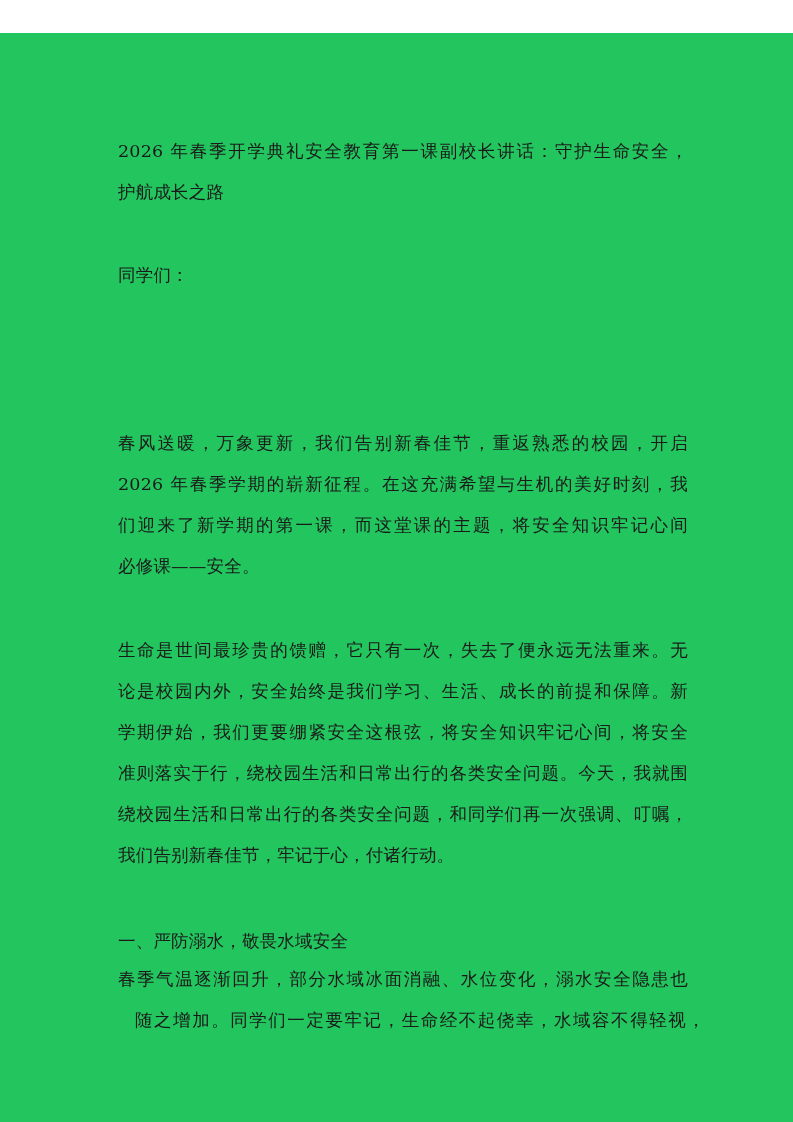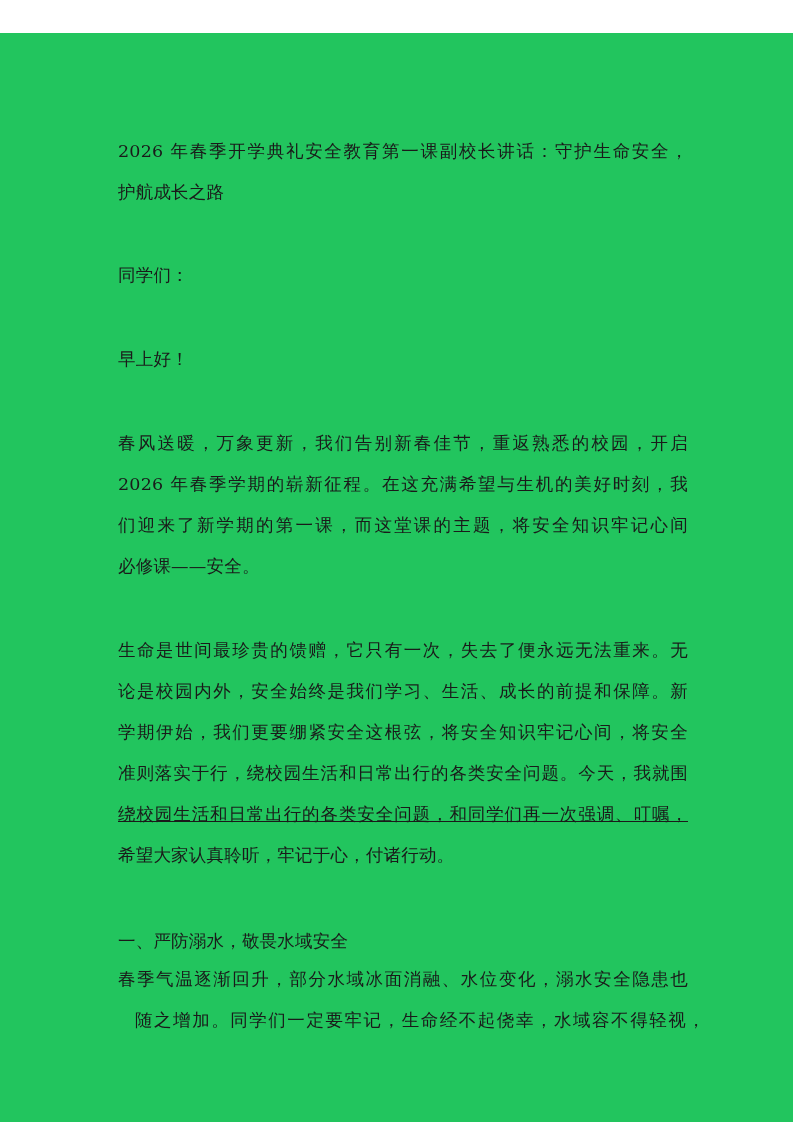--- a/index.html
+++ b/index.html
@@ -41,32 +41,31 @@
 </head>
 <body>
 
 <div class="page">
 
   <div class="line justify" style="top:106px;">2026 年春季开学典礼安全教育第一课副校长讲话：守护生命安全，</div>
   <div class="line" style="top:147px;">护航成长之路</div>
 
   <div class="line" style="top:230px;">同学们：</div>
 
-  <div class="line" style="top:314px;">早上好！</div>
 
   <div class="line justify" style="top:398px;">春风送暖，万象更新，我们告别新春佳节，重返熟悉的校园，开启</div>
   <div class="line justify" style="top:439px;">2026 年春季学期的崭新征程。在这充满希望与生机的美好时刻，我</div>
   <div class="line justify" style="top:480px;">们迎来了新学期的第一课，而这堂课的主题，将安全知识牢记心间</div>
   <div class="line" style="top:521px;">必修课——安全。</div>
 
   <div class="line justify" style="top:605px;">生命是世间最珍贵的馈赠，它只有一次，失去了便永远无法重来。无</div>
   <div class="line justify" style="top:646px;">论是校园内外，安全始终是我们学习、生活、成长的前提和保障。新</div>
   <div class="line justify" style="top:687px;">学期伊始，我们更要绷紧安全这根弦，将安全知识牢记心间，将安全</div>
   <div class="line justify" style="top:728px;">准则落实于行，绕校园生活和日常出行的各类安全问题。今天，我就围</div>
-  <div class="line justify" style="top:769px;text-decoration:underline;">绕校园生活和日常出行的各类安全问题，和同学们再一次强调、叮嘱，</div>
-  <div class="line" style="top:810px;">希望大家认真聆听，牢记于心，付诸行动。</div>
+  <div class="line justify" style="top:769px;">绕校园生活和日常出行的各类安全问题，和同学们再一次强调、叮嘱，</div>
+  <div class="line" style="top:810px;">我们告别新春佳节，牢记于心，付诸行动。</div>
 
   <div class="line" style="top:896px;">一、严防溺水，敬畏水域安全</div>
 
   <div class="line justify" style="top:934px;">春季气温逐渐回升，部分水域冰面消融、水位变化，溺水安全隐患也</div>
   <div class="line justify" style="top:975px;padding-left:17px;">随之增加。同学们一定要牢记，生命经不起侥幸，水域容不得轻视，</div>
 
 </div>
 
 </body></html>

